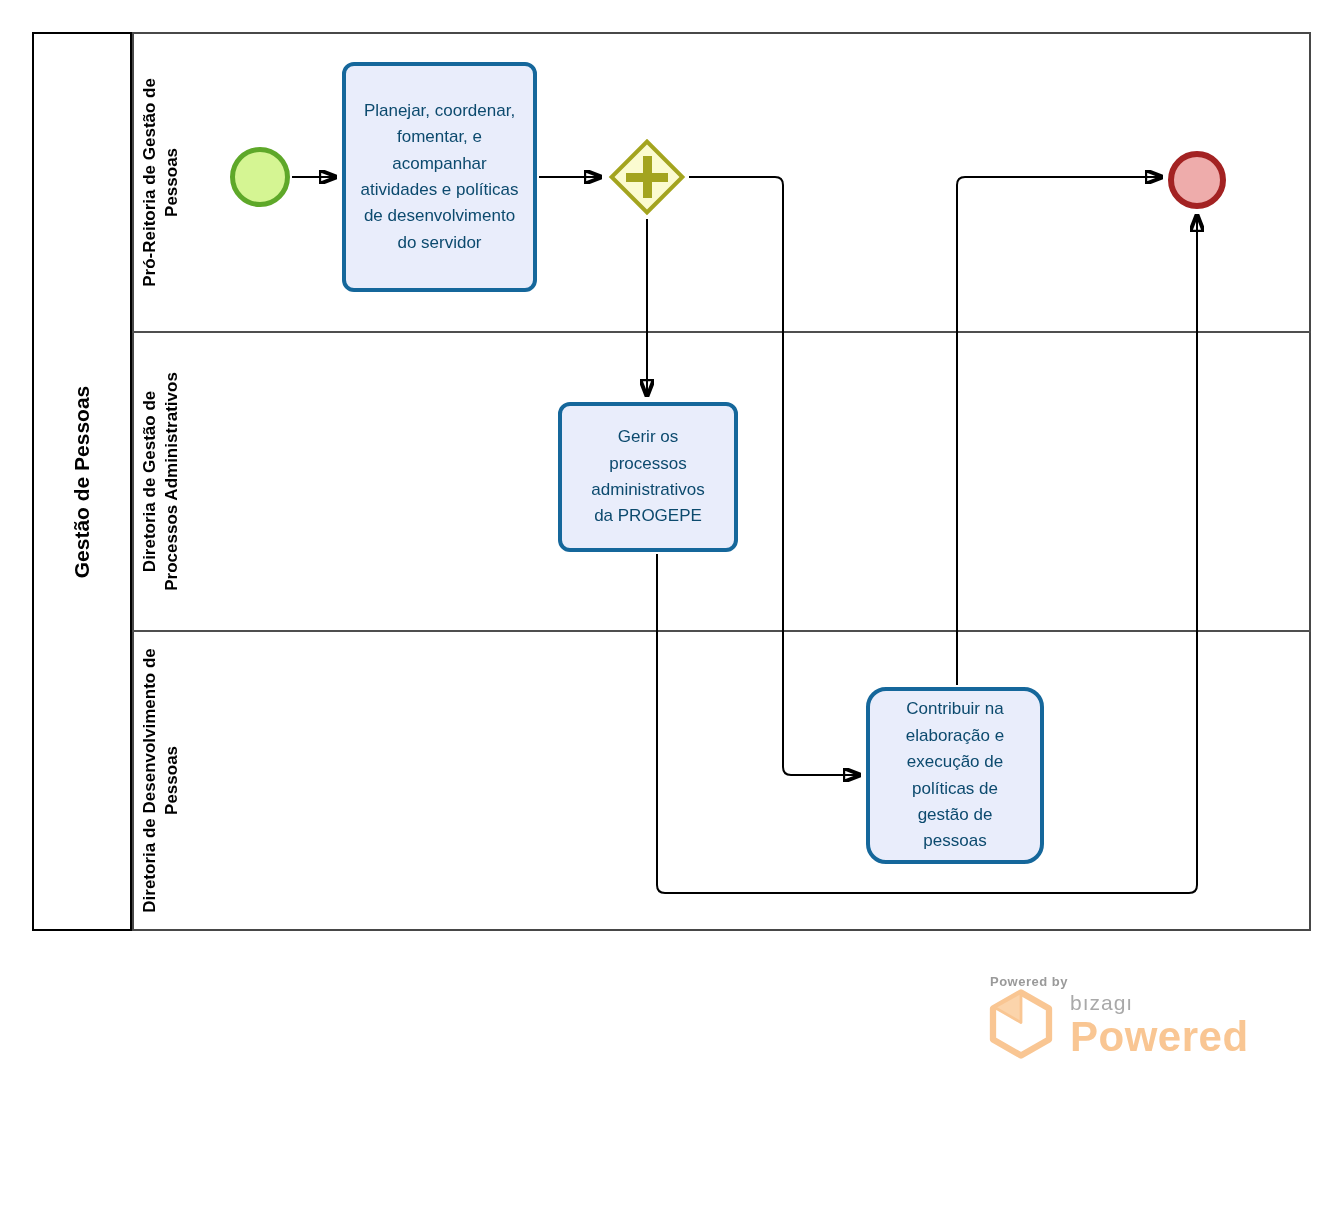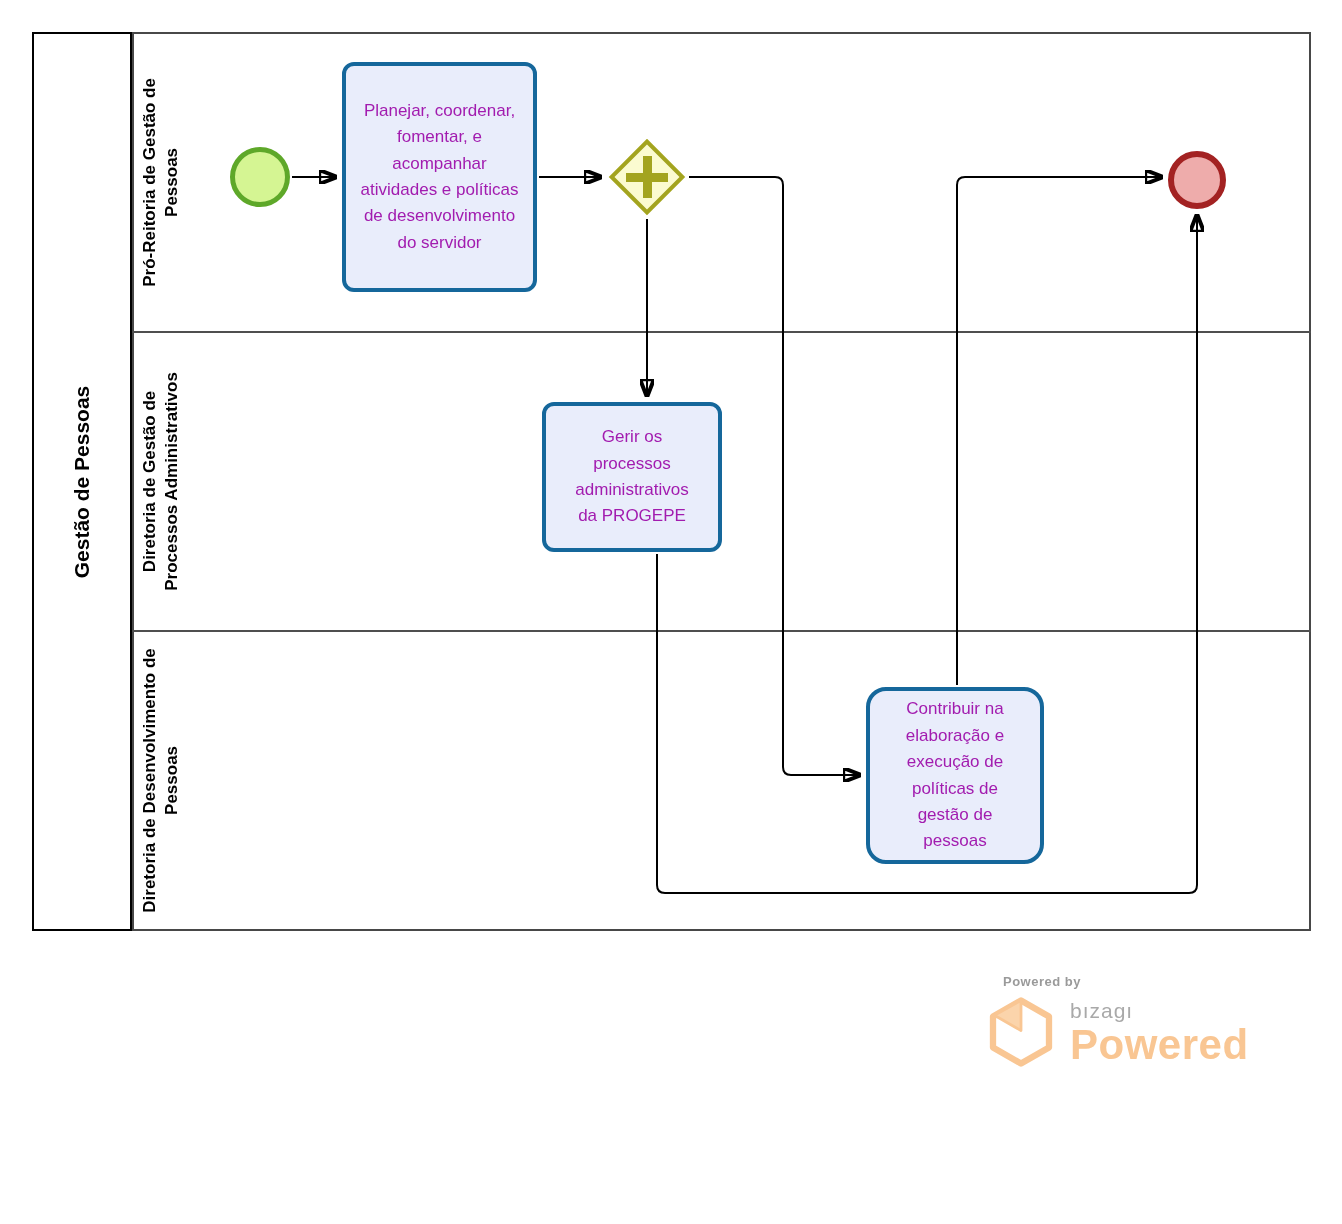--- a/index.html
+++ b/index.html
@@ -17,34 +17,34 @@
   .lane-label { flex:none; transform:rotate(-90deg); text-align:center; font-weight:bold; font-size:17px; line-height:1.32; color:#000; }
 
   
   svg.flows { position:absolute; left:0; top:0; z-index:2; }
   svg.flows path { fill:none; stroke:#000; stroke-width:2; }
 
   
   .node { position:absolute; z-index:3; }
   .task { background:#e9edfb; border:4px solid #15679b; border-radius:12px;
     display:flex; align-items:center; justify-content:center; }
-  .task-text { font-size:17px; line-height:1.55; color:#a21caf; text-align:center; }
+  .task-text { font-size:17px; line-height:1.55; color:#0c4a6e; text-align:center; }
   .event-start { width:60px; height:60px; border:5px solid #5ea829; border-radius:50%; background:#d5f593; }
   .event-end { width:58px; height:58px; border:6px solid #a32222; border-radius:50%; background:#eeacab; }
   .gateway { width:80px; height:80px; }
   .gateway-shape { position:absolute; left:13px; top:13px; width:54px; height:54px;
     background:#fbfbd0; border:4px solid #a3a41f; transform:rotate(45deg); }
   .gw-bar { position:absolute; background:#a3a41f; }
   .gw-bar.h { left:19px; top:36px; width:42px; height:9px; }
   .gw-bar.v { left:36px; top:19px; width:9px; height:42px; }
 
   
   .footer { position:absolute; left:986px; top:974px; z-index:1; }
-  .powered-by { font-size:13px; font-weight:bold; color:#9a9a9a; margin-left:17px; letter-spacing:0.5px; }
-  .logo-row { display:flex; margin-top:8px; }
+  .powered-by { font-size:13px; font-weight:bold; color:#9a9a9a; margin-left:4px; letter-spacing:0.5px; }
+  .logo-row { display:flex; }
   .brand-col { margin-left:14px; margin-top:2px; }
   .brand-bizagi { font-size:21px; color:#a9a9a9; letter-spacing:1px; }
   .brand-modeler { font-size:42px; font-weight:bold; color:#f9c693; letter-spacing:0.5px; margin-top:-2px; }
 </style>
 </head>
 <body>
 
 <div class="canvas">
 
   <div class="lanes-box"></div>
@@ -83,21 +83,21 @@
   <div class="node task" style="left:342px; top:62px; width:195px; height:230px;">
     <div class="task-text" style="width:158px;">Planejar, coordenar, fomentar, e acompanhar atividades e políticas de desenvolvimento do servidor</div>
   </div>
 
   <div class="node gateway" style="left:607px; top:137px;">
     <div class="gateway-shape"></div>
     <div class="gw-bar h"></div>
     <div class="gw-bar v"></div>
   </div>
 
-  <div class="node task" style="left:542px; top:402px; width:180px; height:150px;">
+  <div class="node task" style="left:558px; top:402px; width:180px; height:150px;">
     <div class="task-text" style="width:132px;">Gerir os processos administrativos da PROGEPE</div>
   </div>
 
   <div class="node task" style="left:866px; top:687px; width:178px; height:177px;border-radius:20px;">
     <div class="task-text" style="width:122px;">Contribuir na elaboração e execução de políticas de gestão de pessoas</div>
   </div>
 
   <div class="node event-end" style="left:1168px; top:151px;"></div>
 
   <div class="footer">

